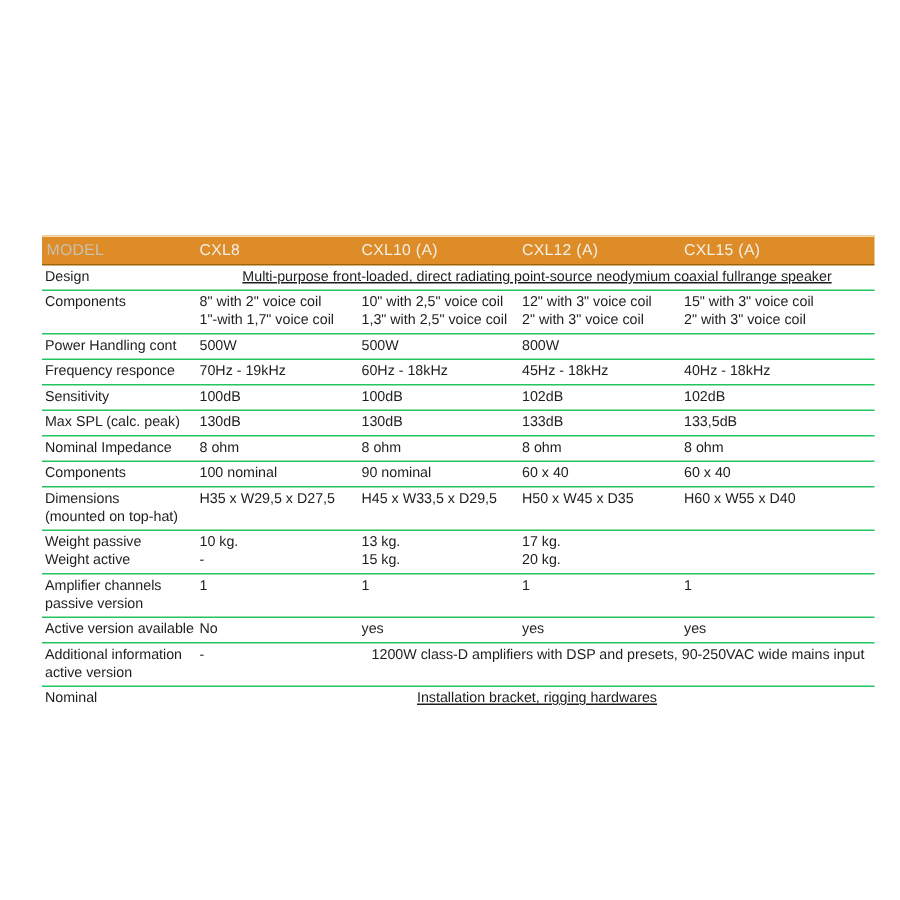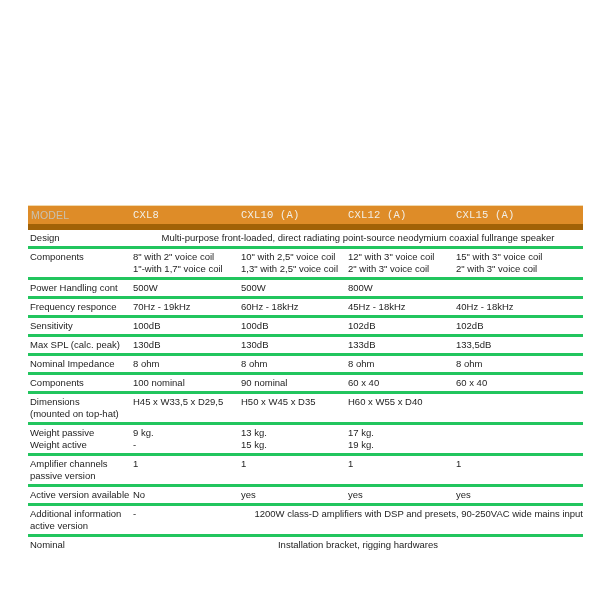--- a/index.html
+++ b/index.html
@@ -12,64 +12,63 @@
     overflow: hidden;
   }
   .spec-table {
     position: absolute;
     left: 28px;
     top: 157px;
     width: 555px;
     color: #1e1e1e;
     font-size: 9.5px;
     line-height: 12px;
-    margin-top: 48px;
   }
   .grid-row {
     display: grid;
     grid-template-columns: 105px 108px 107px 108px 1fr;
   }
   .table-header {
     background: #de8c28;
     border-top: 1px solid #f0d9ae;
     height: 18px;
     align-items: center;
     font-size: 10.5px;
     letter-spacing: 0.2px;
   }
   .header-model-label {
     color: #c9c1b0;
     padding-left: 3px;
   }
   .header-col {
     color: #f2efe7;
-    font-family: Liberation Mono, monospace;
   }
   .rows .row {
     display: grid;
     grid-template-columns: 105px 108px 107px 108px 1fr;
-    border-top: 3px solid #22c55e;
+    border-top: 1px solid #22c55e;
     padding: 2px 0 2px 0;
   }
   .rows .row:first-child {
-    border-top: 6px solid #a16207;
+    border-top: 1px solid #a16207;
   }
   .cell, .row-label {
     padding-right: 4px;
   }
   .row-label {
     padding-left: 2px;
   }
   .span-cell {
     grid-column: 2 / -1;
     text-align: center;
+    text-decoration: underline;
   }
   .span-rest-cell {
     grid-column: 3 / -1;
-    text-align: right;
+    text-align: center;
   }
   .line {
     white-space: nowrap;
   }
 </style>
 </head>
 <body>
 
 <div class="spec-table">
   <div class="grid-row table-header">
@@ -207,45 +206,48 @@
         <div class="cell">
           <div class="line">60 x 40</div>
         </div>
       </div>
       <div class="row">
         <div class="row-label">
           <div class="line">Dimensions</div>
           <div class="line">(mounted on top-hat)</div>
         </div>
         <div class="cell">
+          <div class="line">H35 x W29,5 x D27,5</div>
+        </div>
+        <div class="cell">
           <div class="line">H45 x W33,5 x D29,5</div>
         </div>
         <div class="cell">
           <div class="line">H50 x W45 x D35</div>
         </div>
         <div class="cell">
           <div class="line">H60 x W55 x D40</div>
         </div>
       </div>
       <div class="row">
         <div class="row-label">
           <div class="line">Weight passive</div>
           <div class="line">Weight active</div>
         </div>
         <div class="cell">
-          <div class="line">9 kg.</div>
+          <div class="line">10 kg.</div>
           <div class="line">-</div>
         </div>
         <div class="cell">
           <div class="line">13 kg.</div>
           <div class="line">15 kg.</div>
         </div>
         <div class="cell">
           <div class="line">17 kg.</div>
-          <div class="line">19 kg.</div>
+          <div class="line">20 kg.</div>
         </div>
       </div>
       <div class="row">
         <div class="row-label">
           <div class="line">Amplifier channels</div>
           <div class="line">passive version</div>
         </div>
         <div class="cell">
           <div class="line">1</div>
         </div>

